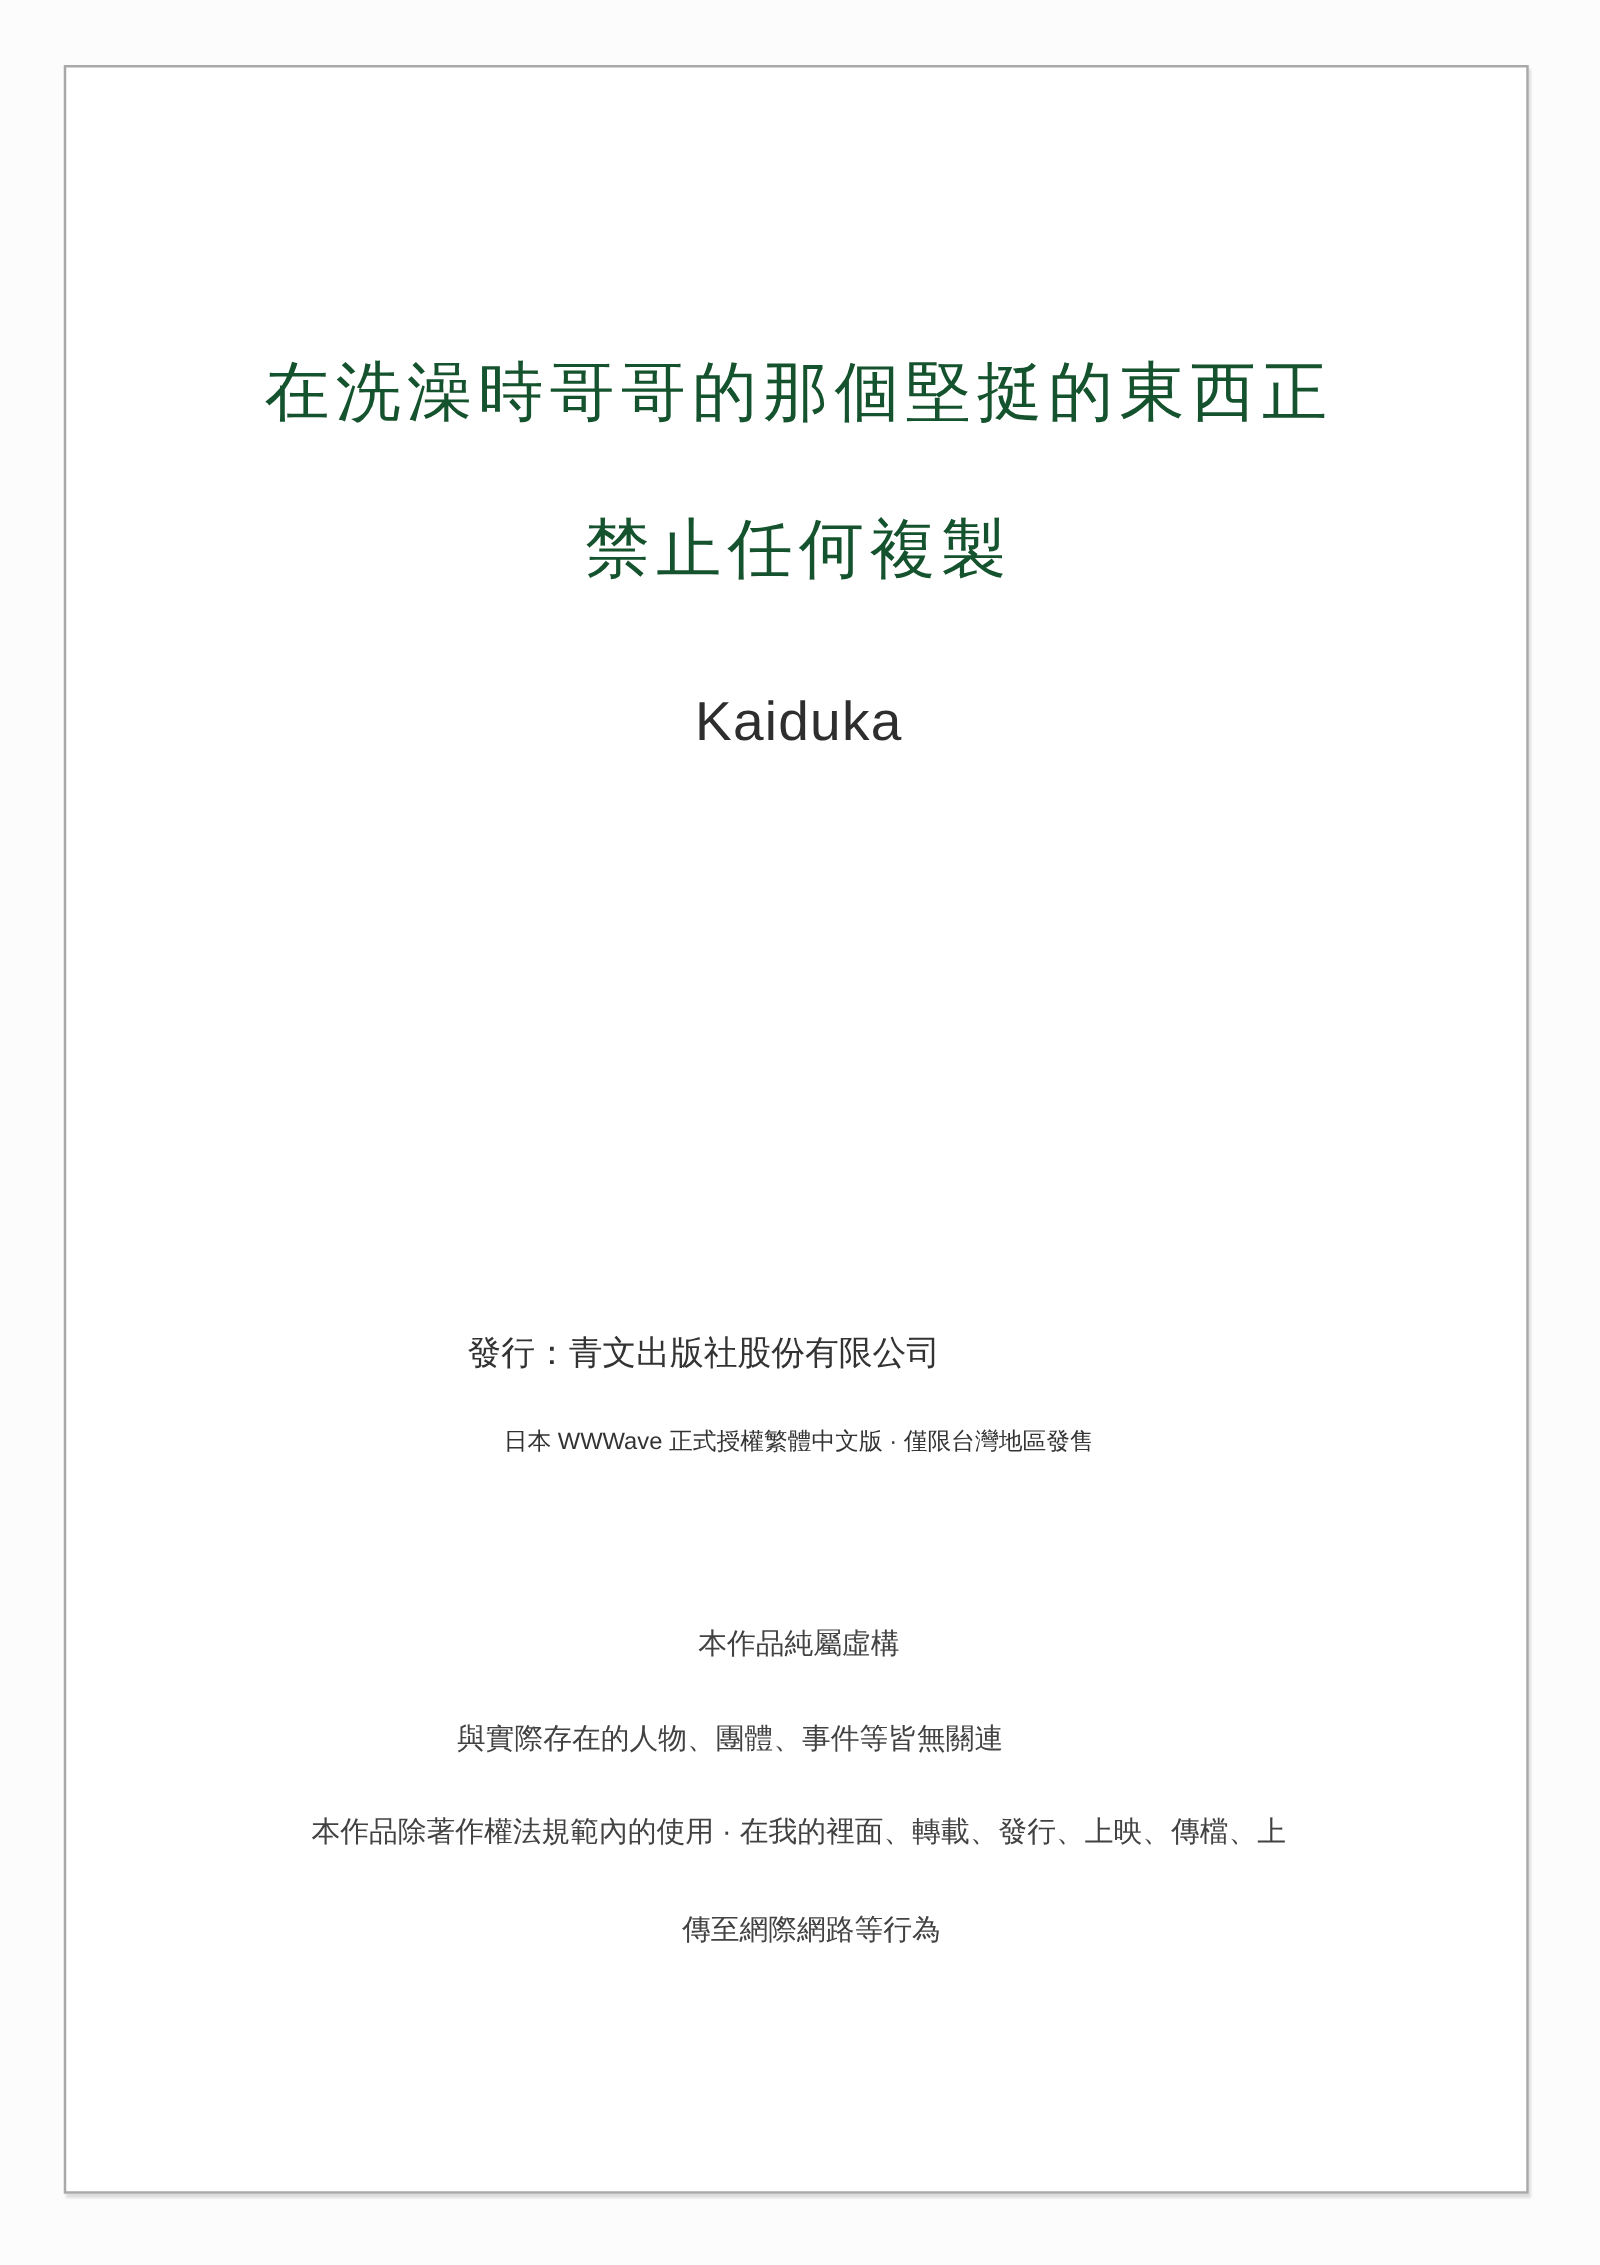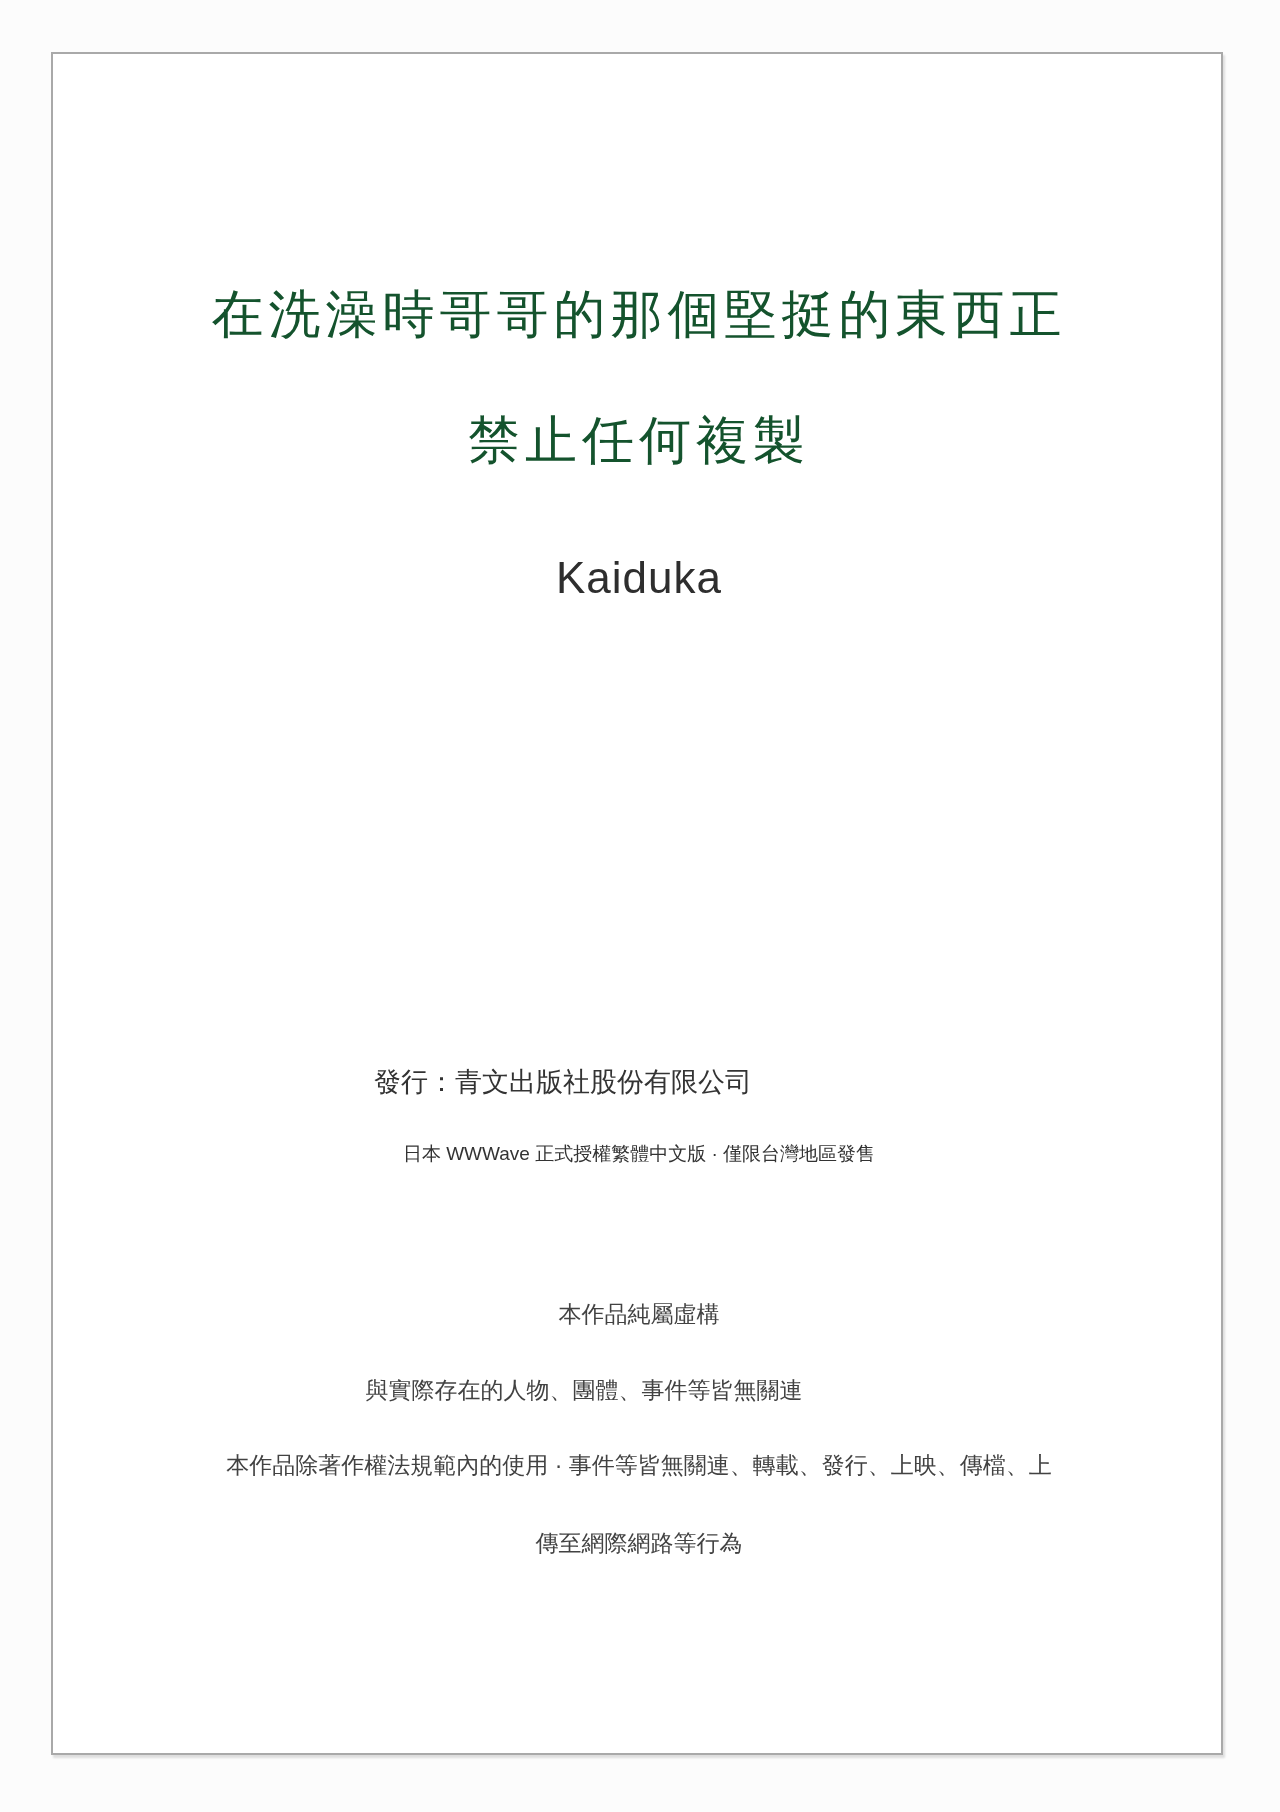--- a/index.html
+++ b/index.html
@@ -58,36 +58,36 @@
     font-size: 19px;
     color: #333333;
   }
   .legal-line {
     font-size: 23px;
     color: #424242;
   }
   .legal-1 { top: 1301px; }
   .legal-2 { top: 1377px; transform: translateX(-55px); }
   .legal-3 { top: 1452px; }
-  .legal-4 { top: 1530px; }
+  .legal-4 { top: 1530px; padding-left: 10px; }
 </style>
 </head>
 <body>
 
 <div class="page-frame"></div>
 
 <div class="line title-line title-1">在洗澡時哥哥的那個堅挺的東西正</div>
 
 <div class="line title-line title-2">禁止任何複製</div>
 
 <div class="line author-line">Kaiduka</div>
 
 <div class="line publisher-line">發行：青文出版社股份有限公司</div>
 
 <div class="line license-line">日本 WWWave 正式授權繁體中文版 · 僅限台灣地區發售</div>
 
 <div class="line legal-line legal-1">本作品純屬虛構</div>
 
 <div class="line legal-line legal-2">與實際存在的人物、團體、事件等皆無關連</div>
 
-<div class="line legal-line legal-3">本作品除著作權法規範內的使用 · 事件等皆無關連、轉載、發行、上映、傳檔、上</div>
+<div class="line legal-line legal-3">本作品除著作權法規範內的使用 · 在我的裡面、轉載、發行、上映、傳檔、上</div>
 
 <div class="line legal-line legal-4">傳至網際網路等行為</div>
 
 </body></html>

